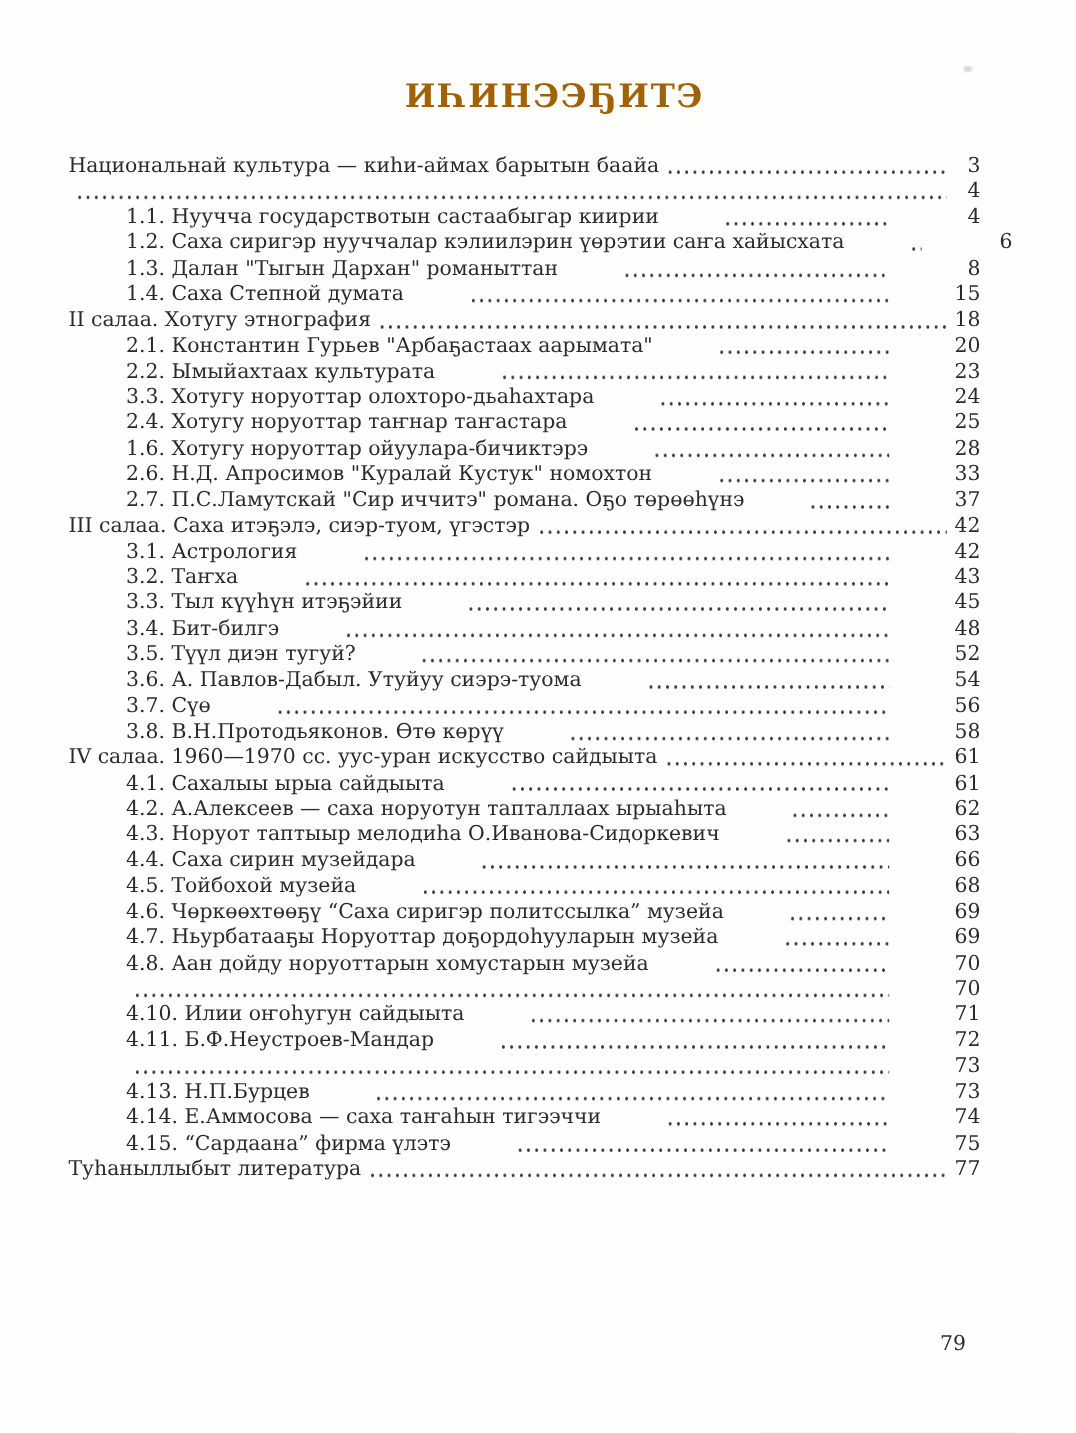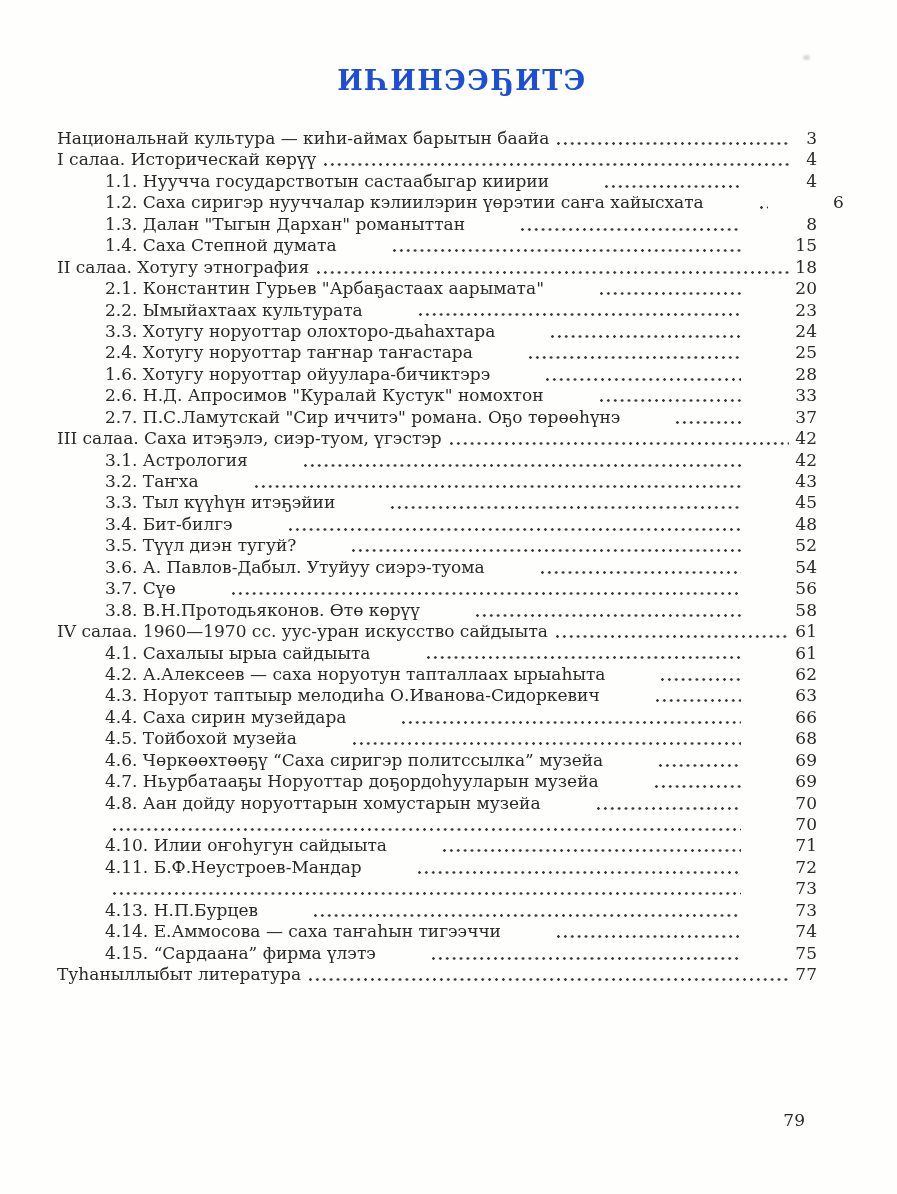--- a/index.html
+++ b/index.html
@@ -21,21 +21,21 @@
     top: 64px;
     left: 57px;
     width: 760px;
     margin: 0;
     text-align: center;
     font-size: 27px;
     line-height: 34px;
     font-weight: 700;
     letter-spacing: 1.5px;
     transform: translateX(25px);
-    color: #1d4ed8;
+    color: #a16207;
   }
   .toc {
     position: absolute;
     top: 128px;
     left: 57px;
     width: 760px;
   }
   .toc-row {
     display: flex;
     align-items: baseline;
@@ -91,21 +91,20 @@
   <h1 class="title">ИҺИНЭЭҔИТЭ</h1>
 
   <div class="toc">
   <div class="toc-row">
     <span class="toc-label">Национальнай культура — киһи-аймах барытын баайа</span>
     <span class="toc-leader"></span>
     <span class="toc-page">3</span>
   </div>
 
   <div class="toc-row">
-    <span class="toc-label">I салаа. Историческай көрүү</span>
     <span class="toc-leader"></span>
     <span class="toc-page">4</span>
   </div>
 
   <div class="toc-row indented">
     <span class="toc-label">1.1. Нуучча государствотын састаабыгар киирии</span>
     <span class="toc-leader"></span>
     <span class="toc-page">4</span>
   </div>
 

